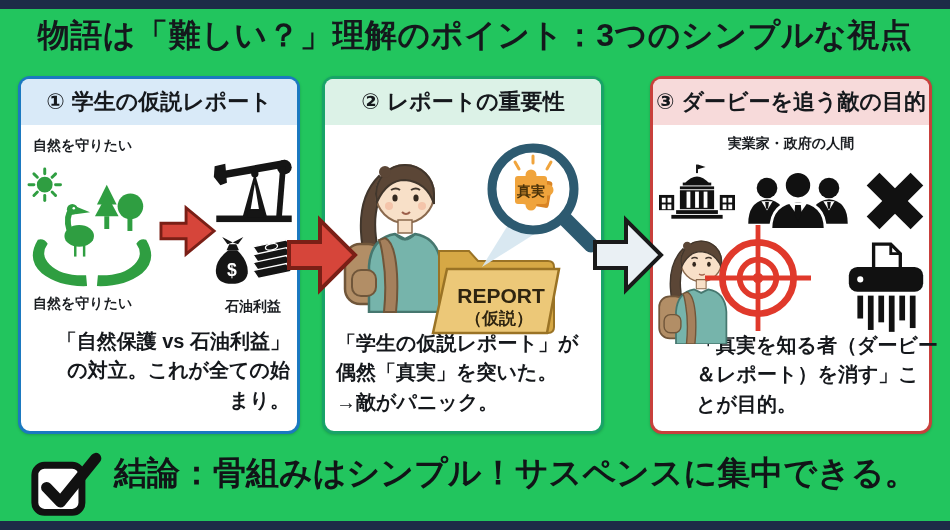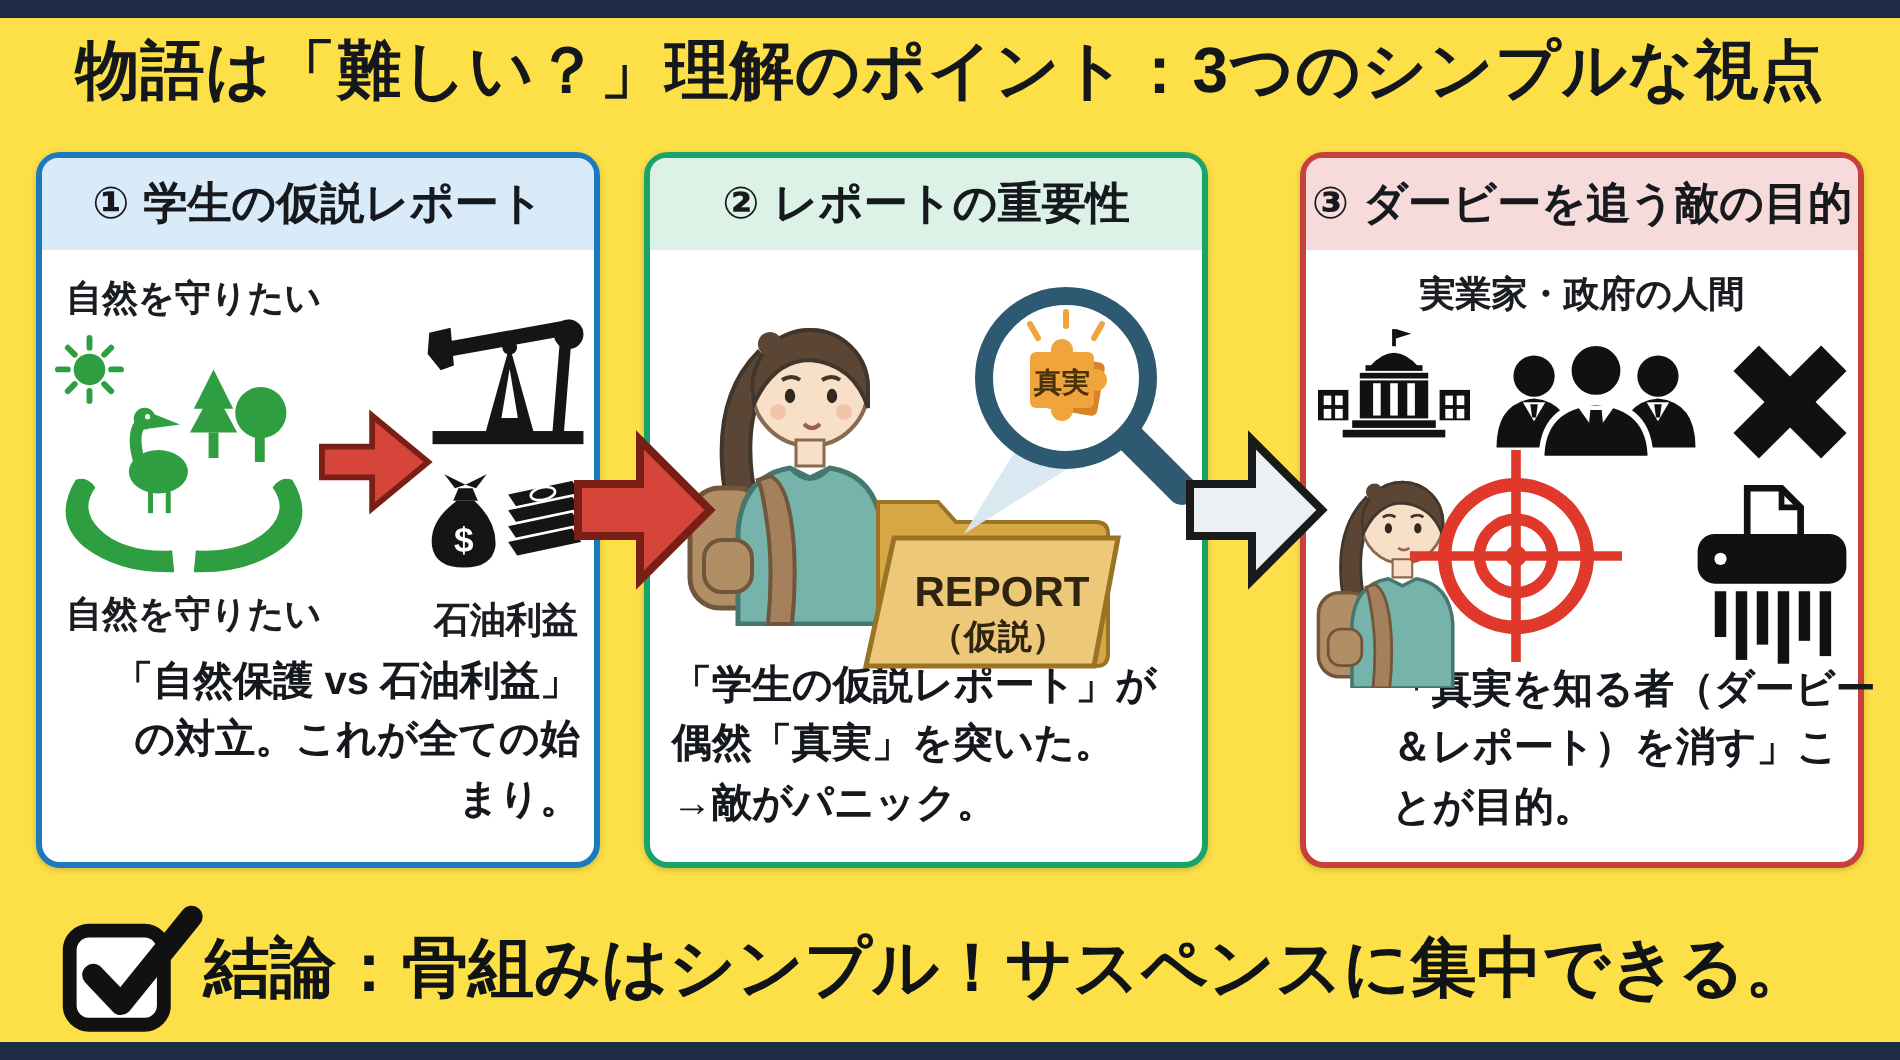--- a/index.html
+++ b/index.html
@@ -1,44 +1,44 @@
 <!DOCTYPE html>
 <html><head>
 <meta charset="utf-8">
 <style>
   * { margin:0; padding:0; box-sizing:border-box; }
   html,body { width:950px; height:530px; }
   body { font-family:"Liberation Sans","DejaVu Sans",sans-serif; background:#e9edf0; overflow:hidden; }
-  #stage { position:relative; width:950px; height:530px; background:#fde047; }
+  #stage { position:relative; width:950px; height:530px; background:#22c55e; }
 
   .navy-bar { position:absolute; left:0; width:950px; height:9px; background:#1d2b47; }
   #bar-top { top:0; } #bar-bottom { bottom:0; }
 
   #main-title { position:absolute; top:14px; left:0; width:950px; text-align:center;
     font-size:32px; font-weight:800; color:#14181c; letter-spacing:.5px; }
 
   .panel { position:absolute; top:76px; width:282px; height:358px; background:#ffffff;
     border-radius:12px; border:3px solid; box-shadow:0 1px 3px rgba(0,0,0,.18); }
   #panel-1 { left:18px;  border-color:#1b79c0; }
   #panel-2 { left:322px; border-color:#18a468; }
   #panel-3 { left:650px; border-color:#c8403c; }
 
   .panel-header { height:46px; border-radius:8px 8px 0 0; display:flex; align-items:center;
     justify-content:center; gap:7px; font-size:22px; font-weight:800; color:#16191d; }
   #panel-1 .panel-header { background:#d9eaf8; }
   #panel-2 .panel-header { background:#dcf2e7; }
   #panel-3 .panel-header { background:#f7dada; }
 
   .abs { position:absolute; }
-  .mini-label { position:absolute; font-size:18px; font-weight:800; color:#1a1d21; white-space:nowrap; }
+  .mini-label { position:absolute; font-size:14px; font-weight:800; color:#1a1d21; white-space:nowrap; }
   .panel-body { position:absolute; font-size:20px; line-height:1.47; font-weight:700;
     color:#15181c; white-space:pre-line; }
 
   #conclusion { position:absolute; left:30px; top:451px; width:912px; height:66px;
-    display:flex; align-items:center; }
+    display:flex; gap:12px; }
   #conclusion-text { font-size:33px; font-weight:800; color:#111417; white-space:nowrap; }
 
   svg { display:block; }
   svg text { font-family:"Liberation Sans","DejaVu Sans",sans-serif; }
 </style>
 </head>
 <body>
 
 <div id="stage">
 

